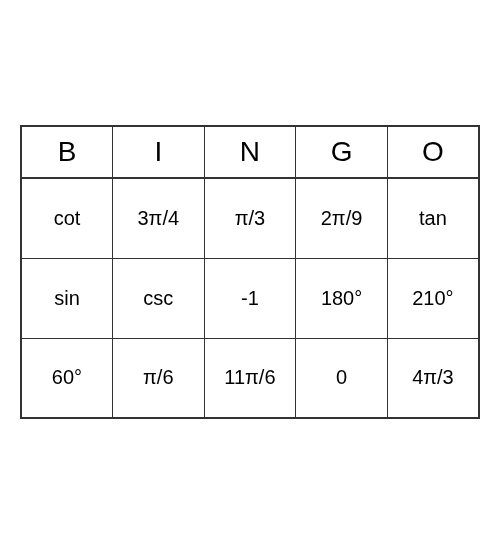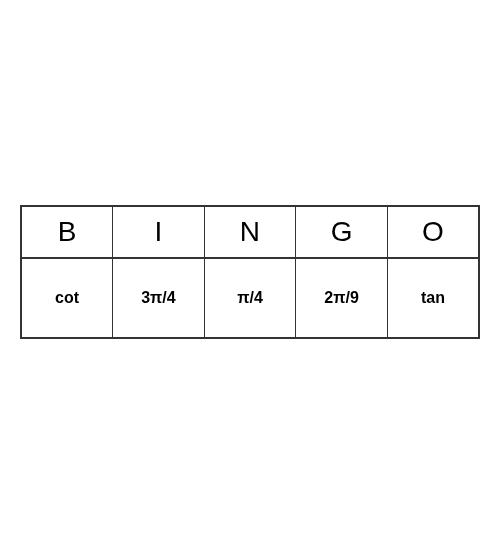--- a/index.html
+++ b/index.html
@@ -24,23 +24,22 @@
       width: 460px;
     }
 
     .bingo-card td,
     .bingo-card th {
       border: 1px solid #333;
       text-align: center;
       vertical-align: middle;
       width: 92px;
       height: 80px;
-      font-size: 16px;
+      font-size: 20px;
       padding: 4px;
-      font-weight: bold;
     }
 
     .bingo-card thead th {
       height: 52px;
       font-size: 28px;
       font-weight: normal;
       border-bottom: 2px solid #333;
     }
   </style>
 </head>
@@ -53,18 +52,32 @@
         <th>I</th>
         <th>N</th>
         <th>G</th>
         <th>O</th>
       </tr>
   </thead>
   <tbody id="body-rows">
       <tr>
         <td>cot</td>
         <td>3π/4</td>
-        <td>π/4</td>
+        <td>π/3</td>
         <td>2π/9</td>
         <td>tan</td>
+      </tr>
+      <tr>
+        <td>sin</td>
+        <td>csc</td>
+        <td>-1</td>
+        <td>180°</td>
+        <td>210°</td>
+      </tr>
+      <tr>
+        <td>60°</td>
+        <td>π/6</td>
+        <td>11π/6</td>
+        <td>0</td>
+        <td>4π/3</td>
       </tr>
     </tbody>
 </table>
 
 </body></html>

